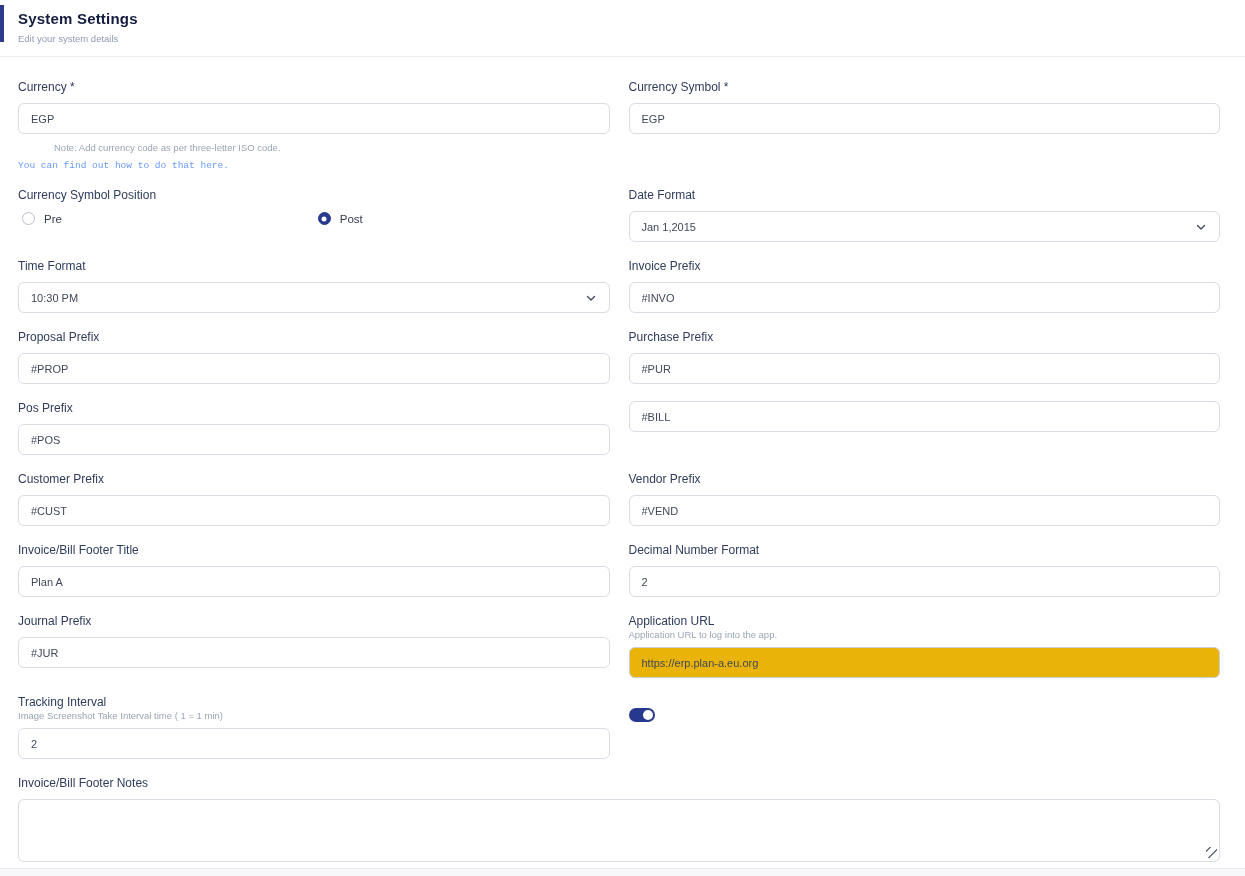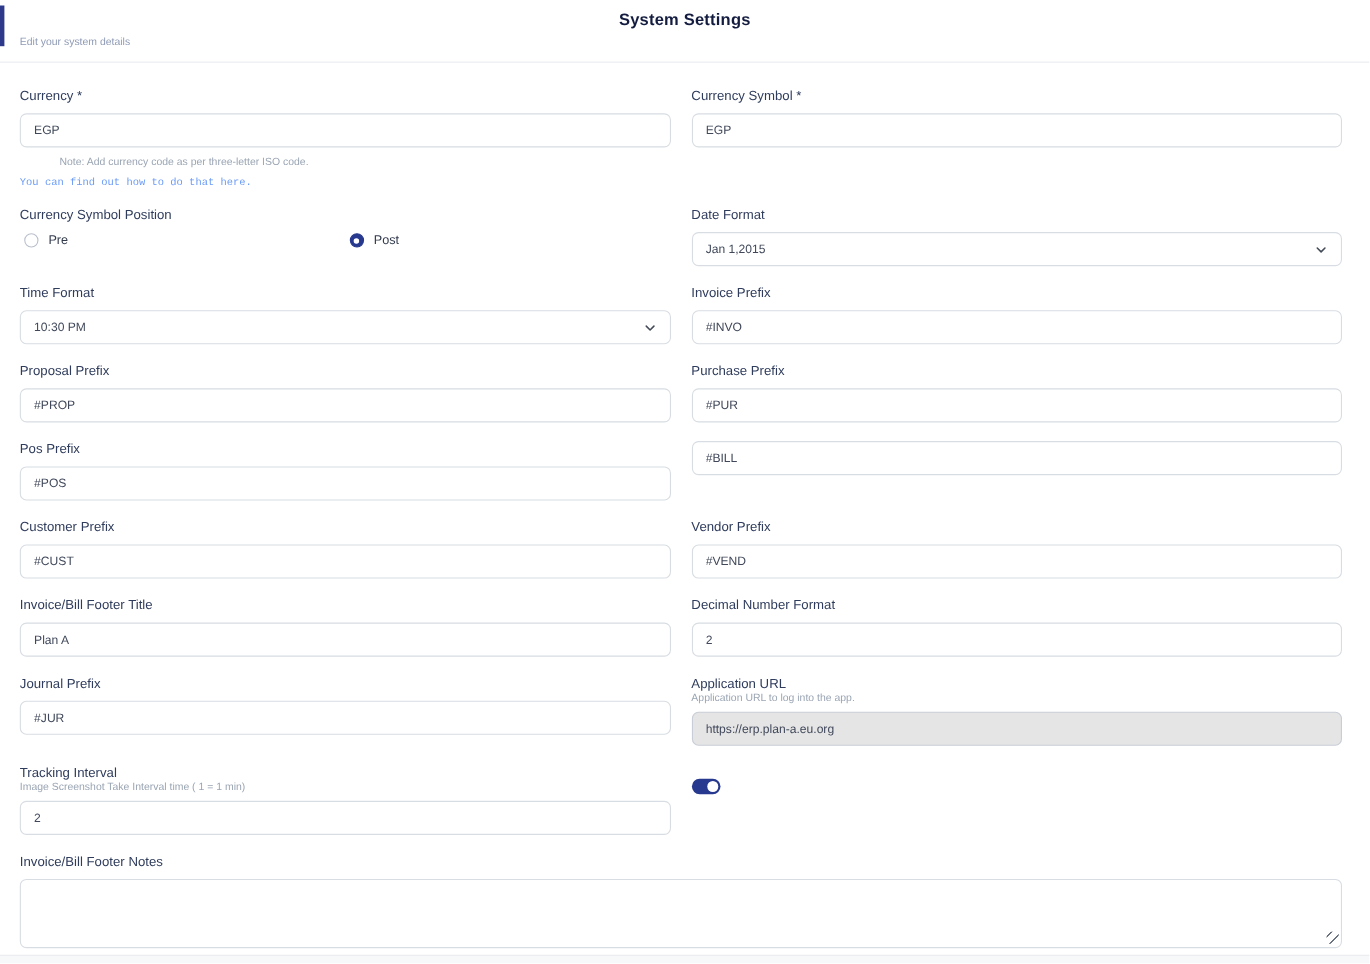--- a/index.html
+++ b/index.html
@@ -7,40 +7,40 @@
   body {
     background:#ffffff;
     font-family:"Liberation Sans", sans-serif;
     color:#2f3c5c;
     overflow:hidden;
     position:relative;
   }
   
   .header { position:relative; padding:10px 18px 12px 18px; }
   .accent-bar { position:absolute; left:0; top:5px; width:4px; height:37px; background:#2d3a8c; }
-  .page-title { font-size:15px; font-weight:700; color:#131c3f; letter-spacing:.2px;text-align:center; }
+  .page-title { font-size:15px; font-weight:700; color:#131c3f; letter-spacing:.2px; }
   .page-subtitle { font-size:9.5px; color:#8e9ab5; margin-top:6px; }
   .header-divider { border-bottom:1px solid #e9ebef; }
 
   
   .content { padding:23px 25px 0 18px; }
   .row2 { display:grid; grid-template-columns:1fr 1fr; column-gap:19px; margin-bottom:17px; }
   .row1 { margin-bottom:17px; }
   .field-label { font-size:12px; color:#2f3c5c; margin-bottom:9px; display:block; }
   .field-help { font-size:9.5px; color:#9aa5b3; margin:-3px 0 7px 0; }
   .tb, .select {
     width:100%; height:31px;
     border:1px solid #d8dde3; border-radius:6px;
     background:#fff; padding:0 12px;
     font-family:"Liberation Sans", sans-serif;
     font-size:11px; color:#40485a;
     display:flex; align-items:center;
   }
   input.tb { outline:none; }
-  .tb.disabled { background:#e5e5e5; border-color:#c9ced6; }
+  .tb.disabled { background:#eab308; border-color:#c9ced6; }
   .select { justify-content:space-between; cursor:pointer; }
   .chev { display:inline-flex; color:#444b57; }
   .note-line { font-size:9.5px; color:#9aa5b3; margin-top:8px;margin-left:36px; }
   .link-line { font-size:9.5px; color:#6a9bf7; margin-top:7px; cursor:pointer;font-family:Liberation Mono, monospace; }
 
   
   .radio-row { display:grid; grid-template-columns:1fr 1fr; margin-top:10px; }
   .radio-opt { display:flex; align-items:center; gap:9px; padding-left:4px; cursor:pointer; }
   .radio-dot {
     width:13px; height:13px; border-radius:50%;

